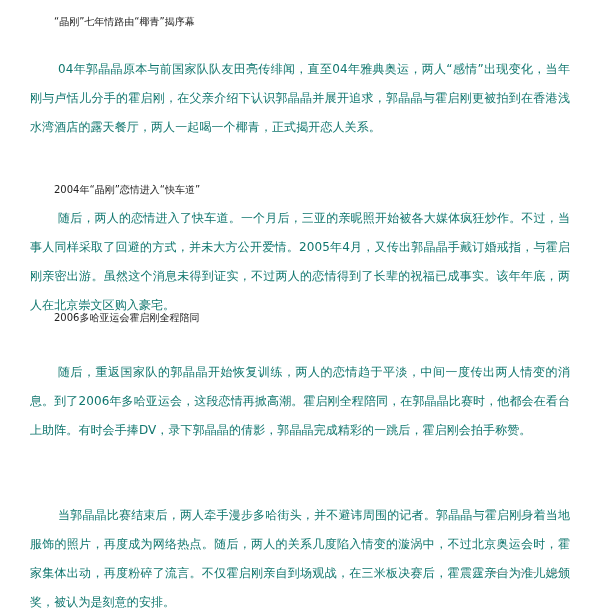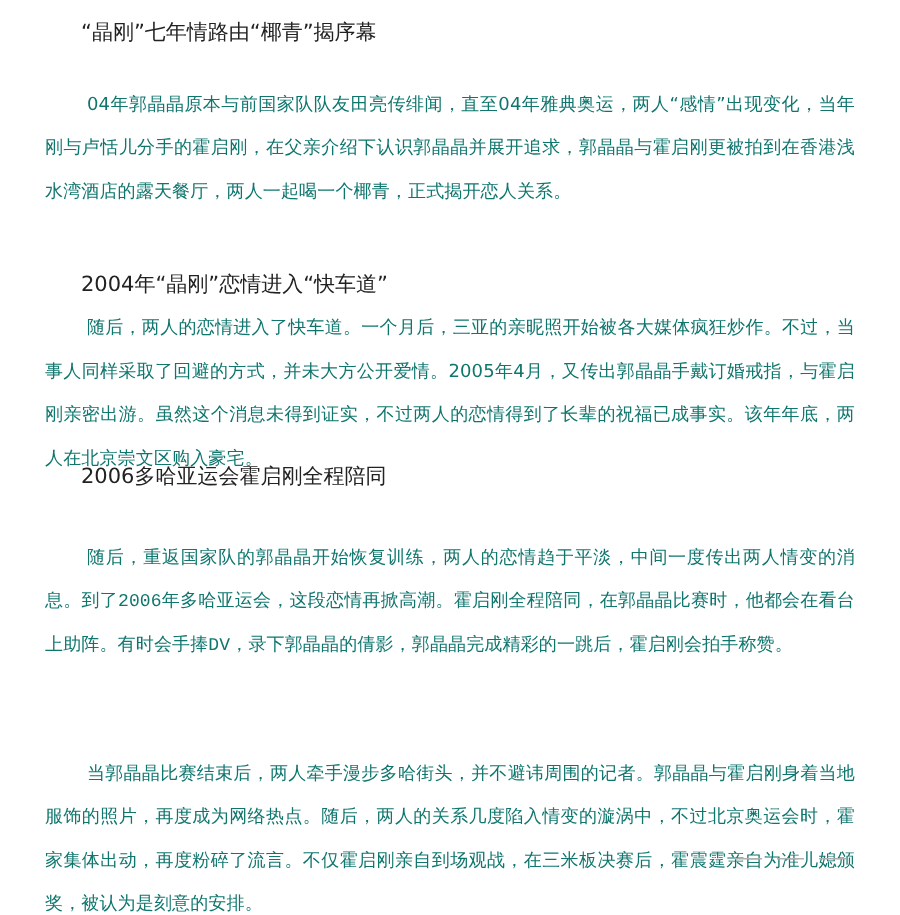--- a/index.html
+++ b/index.html
@@ -15,21 +15,21 @@
       font-family: "DejaVu Sans", "Liberation Sans", sans-serif;
       color: #1f1f1f;
     }
     .article {
       position: absolute;
       left: 30px;
       top: 0;
       width: 540px;
     }
     .heading {
-      font-size: 14px;
+      font-size: 10px;
       line-height: 20px;
       padding-left: 24px;
       color: #222;
       margin: 0;
       position: absolute;
       left: 0;
       white-space: nowrap;
     }
     .para {
       font-size: 12px;
@@ -74,21 +74,21 @@
 <body>
 
 <div class="article">
   <p class="heading" style="top:12px;">“晶刚”七年情路由“椰青”揭序幕</p>
   <p class="para" style="top:55px;">04年郭晶晶原本与前国家队队友田亮传绯闻，直至04年雅典奥运，两人“感情”出现变化，当年刚与卢恬儿分手的霍启刚，在父亲介绍下认识郭晶晶并展开追求，郭晶晶与霍启刚更被拍到在香港浅水湾酒店的露天餐厅，两人一起喝一个椰青，正式揭开恋人关系。</p>
 
   <p class="heading" style="top:180px;">2004年“晶刚”恋情进入“快车道”</p>
   <p class="para" style="top:204px;">随后，两人的恋情进入了快车道。一个月后，三亚的亲昵照开始被各大媒体疯狂炒作。不过，当事人同样采取了回避的方式，并未大方公开爱情。2005年4月，又传出郭晶晶手戴订婚戒指，与霍启刚亲密出游。虽然这个消息未得到证实，不过两人的恋情得到了长辈的祝福已成事实。该年年底，两人在北京崇文区购入豪宅。</p>
 
   <p class="heading" style="top:308px;">2006多哈亚运会霍启刚全程陪同</p>
-  <p class="para" style="top:358px;font-family:Liberation Mono, monospace;">随后，重返国家队的郭晶晶开始恢复训练，两人的恋情趋于平淡，中间一度传出两人情变的消息。到了2006年多哈亚运会，这段恋情再掀高潮。霍启刚全程陪同，在郭晶晶比赛时，他都会在看台上助阵。有时会手捧DV，录下郭晶晶的倩影，郭晶晶完成精彩的一跳后，霍启刚会拍手称赞。</p>
+  <p class="para" style="top:358px;">随后，重返国家队的郭晶晶开始恢复训练，两人的恋情趋于平淡，中间一度传出两人情变的消息。到了2006年多哈亚运会，这段恋情再掀高潮。霍启刚全程陪同，在郭晶晶比赛时，他都会在看台上助阵。有时会手捧DV，录下郭晶晶的倩影，郭晶晶完成精彩的一跳后，霍启刚会拍手称赞。</p>
   <p class="para" style="top:501px;">当郭晶晶比赛结束后，两人牵手漫步多哈街头，并不避讳周围的记者。郭晶晶与霍启刚身着当地服饰的照片，再度成为网络热点。随后，两人的关系几度陷入情变的漩涡中，不过北京奥运会时，霍家集体出动，再度粉碎了流言。不仅霍启刚亲自到场观战，在三米板决赛后，霍震霆亲自为准儿媳颁奖，被认为是刻意的安排。</p>
 </div>
 
 <div class="watermark">
   <div class="watermark-dots">
       <span></span>
       <span></span>
       <span></span>
     </div>
 </div>

